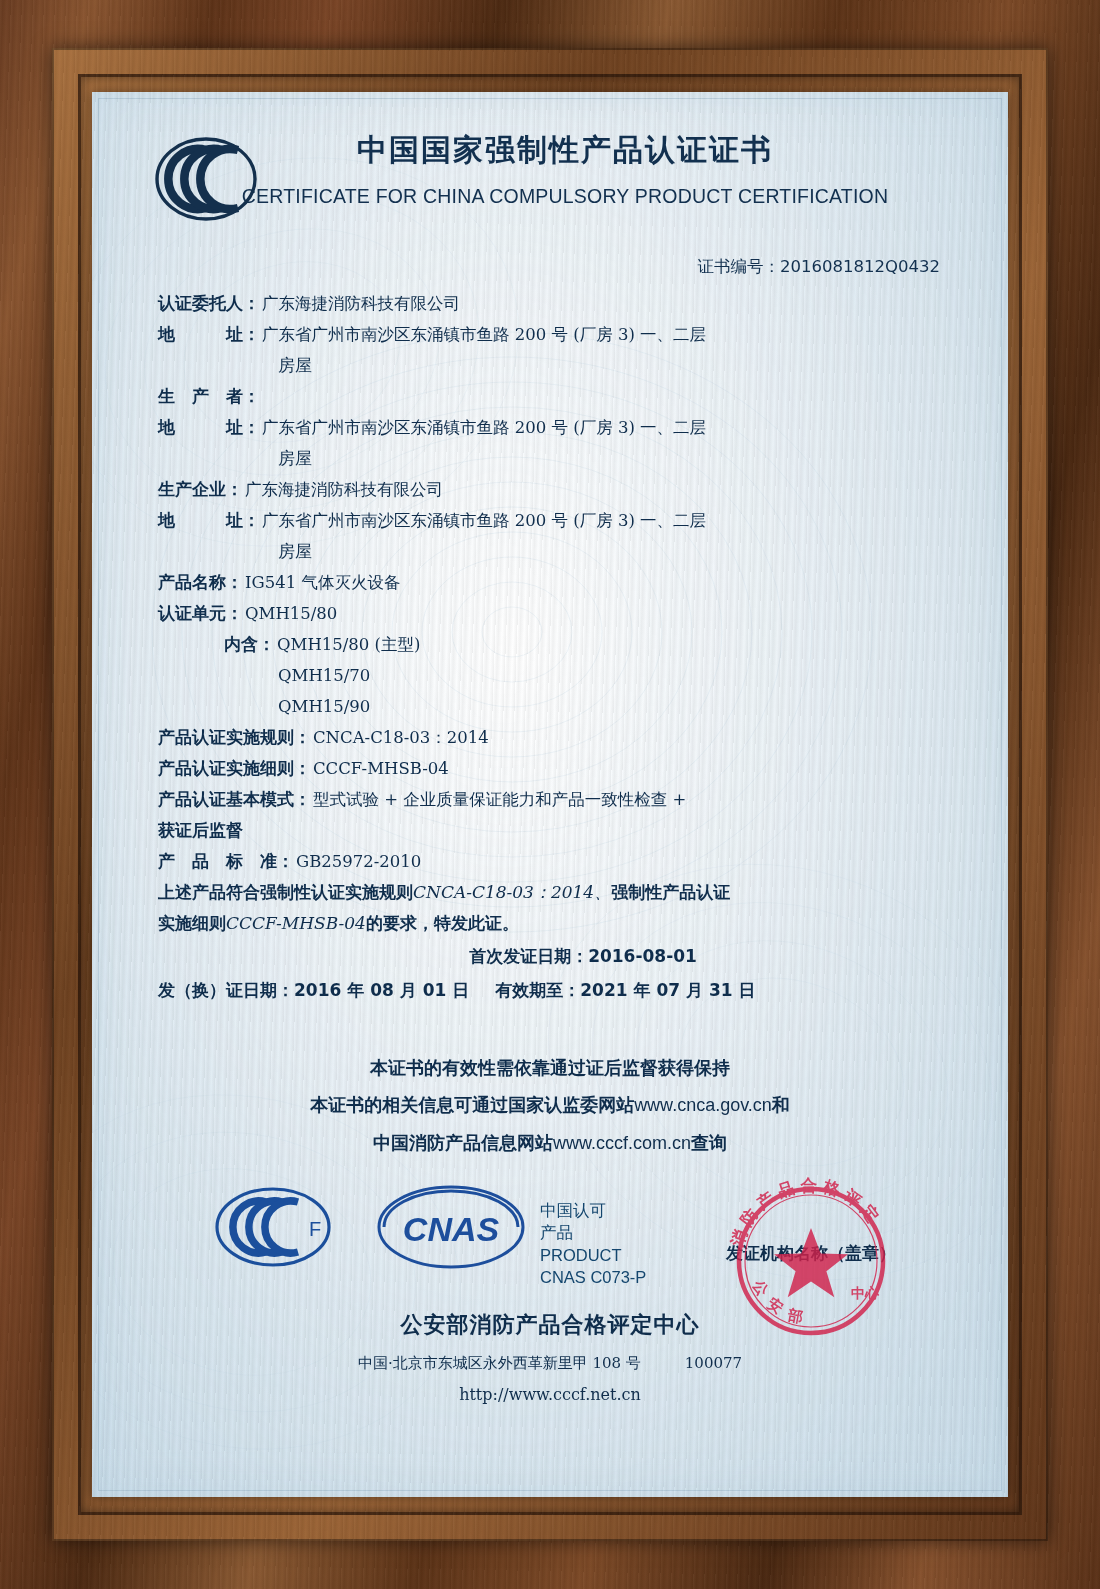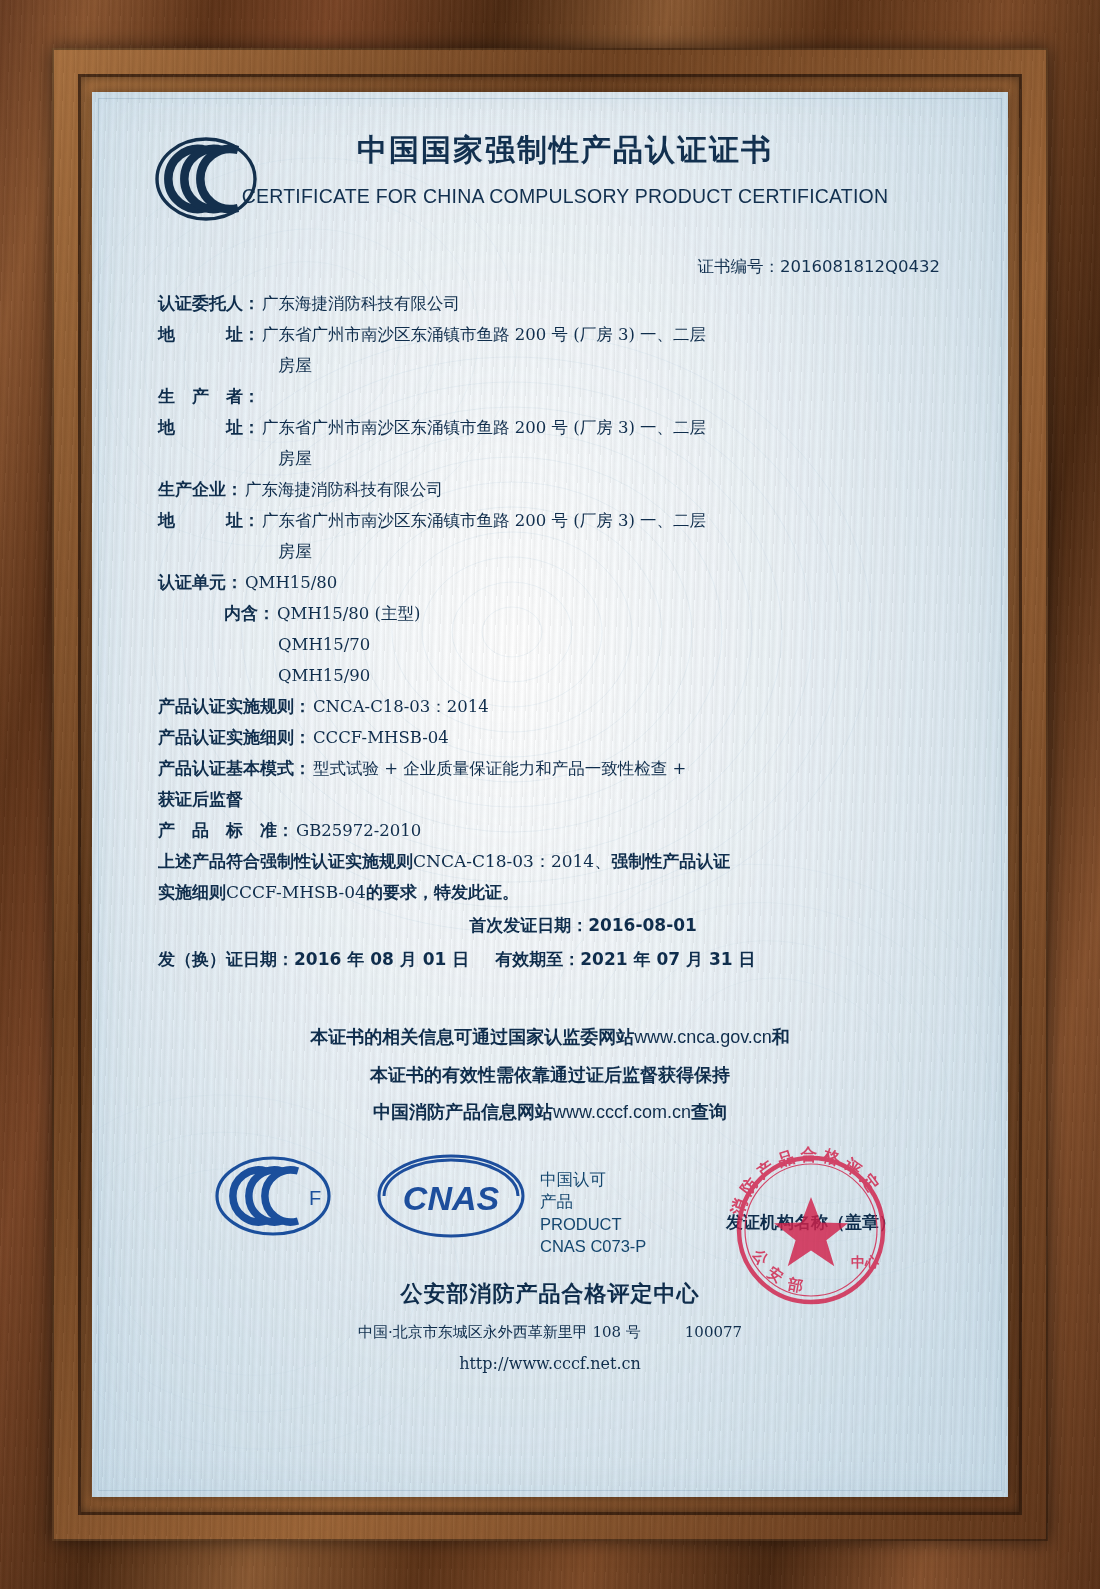--- a/index.html
+++ b/index.html
@@ -175,21 +175,21 @@
     font-size: 16.5px;
     line-height: 31px;
     font-family: "DejaVu Serif", serif;
   }
   .para {
     font-size: 17px;
     line-height: 31px;
     font-weight: bold;
     padding-left: 0;
   }
-  .para .reg { font-weight: normal; font-family: "DejaVu Serif", serif; }
+  .para .reg { font-weight: normal; font-family: "DejaVu Serif", serif; font-style: italic; }
   .first-issue {
     text-align: center;
     font-size: 17px;
     line-height: 34px;
     font-weight: bold;
     padding-left: 60px;
   }
   .issue-line {
     font-size: 17px;
     line-height: 34px;
@@ -382,20 +382,24 @@
           <span class="label">生产企业：</span>
           <span class="value serif">广东海捷消防科技有限公司</span>
         </div>
 
         <div class="row">
           <span class="label">地　　　址：</span>
           <span class="value serif">广东省广州市南沙区东涌镇市鱼路 200 号 (厂房 3) 一、二层</span>
         </div>
         <div class="cont">房屋</div>
 
+        <div class="row">
+          <span class="label">产品名称：</span>
+          <span class="value serif">IG541 气体灭火设备</span>
+        </div>
 
         <div class="row">
           <span class="label">认证单元：</span>
           <span class="value serif">QMH15/80</span>
         </div>
 
         <div class="indent-sub">
           <span class="label">内含：</span>
           <span class="value serif">QMH15/80 (主型)</span>
         </div>
@@ -433,24 +437,24 @@
         <div class="first-issue">
           <span>首次发证日期：</span><span>2016-08-01</span>
         </div>
 
         <div class="issue-line">
           <span>发（换）证日期：</span><span>2016 年 08 月 01 日</span><span class="gap"></span><span>有效期至：</span><span>2021 年 07 月 31 日</span>
         </div>
       </div>
 
       <div class="notes">
+        <div class="note">本证书的有效性需依靠通过证后监督获得保持</div>
         <div class="note">
           <span>本证书的相关信息可通过国家认监委网站</span><span class="url">www.cnca.gov.cn</span><span>和</span>
         </div>
-        <div class="note">本证书的有效性需依靠通过证后监督获得保持</div>
         <div class="note">
           <span>中国消防产品信息网站</span><span class="url">www.cccf.com.cn</span><span>查询</span>
         </div>
       </div>
 
       <div class="logos">
 
         <svg class="ccc-f" viewBox="0 0 118 82">
           <ellipse cx="59" cy="41" rx="56" ry="38" fill="none" stroke="#1b4f9c" stroke-width="3.2"></ellipse>
           <path d="M52 16 A26 26 0 1 0 52 66" fill="none" stroke="#1b4f9c" stroke-width="7.5"></path>

